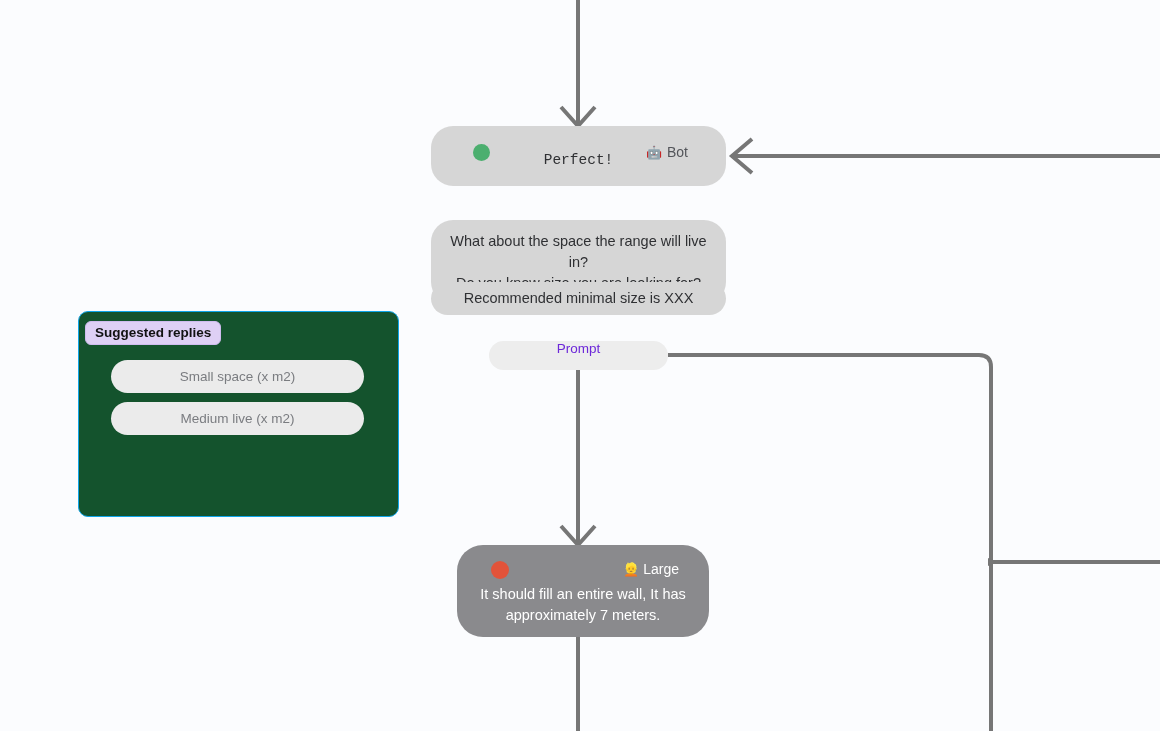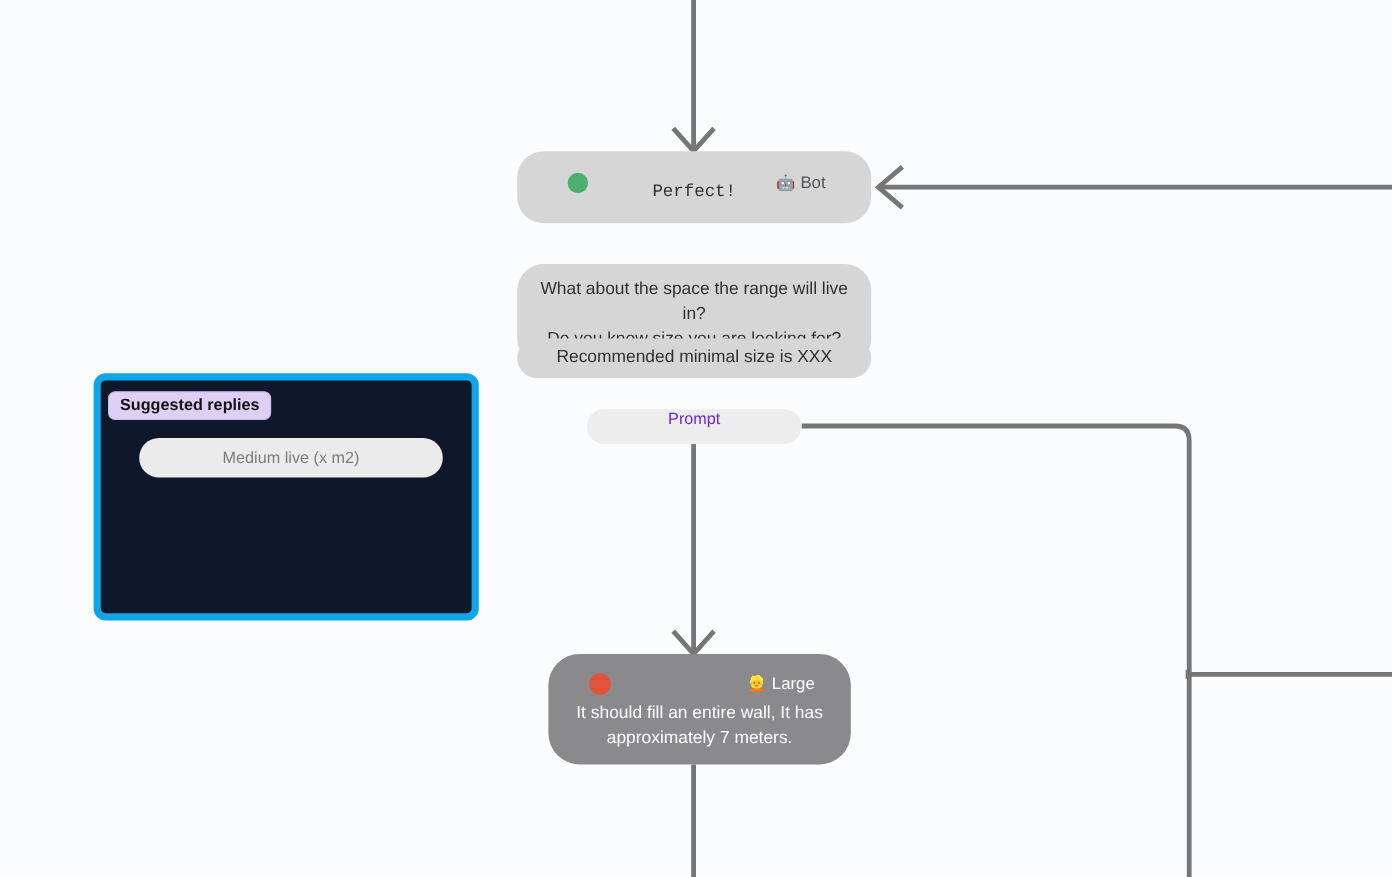--- a/index.html
+++ b/index.html
@@ -98,22 +98,22 @@
     border-radius: 16px;
     color: #6d28d9;
     font-size: 13.5px;
     display: flex;
     justify-content: center;
   }
 
   
   .sr-panel {
     position: absolute;
-    background: #0f172a;
-    border: 6px solid #0ea5e9;
+    background: #14532d;
+    border: 1px solid #0ea5e9;
     border-radius: 10px;
     box-sizing: border-box;
   }
   .sr-badge {
     position: absolute;
     left: 6px;
     top: 9px;
     background: #ded0f5;
     border: 1px solid #cfbcee;
     border-radius: 6px;
@@ -202,17 +202,18 @@
         <span>Large</span>
       </span>
     </div>
     <div class="bubble-text" style="margin-top:8px;">It should fill an entire wall, It has
 approximately 7 meters.</div>
   </div>
 
   <div class="sr-panel" style="left:78px; top:311px; width:321px; height:206px;">
     <div class="sr-badge">Suggested replies</div>
     <div class="sr-list">
+      <div class="sr-item">Small space (x m2)</div>
       <div class="sr-item">Medium live (x m2)</div>
     </div>
   </div>
 
 </div>
 
 </body></html>

